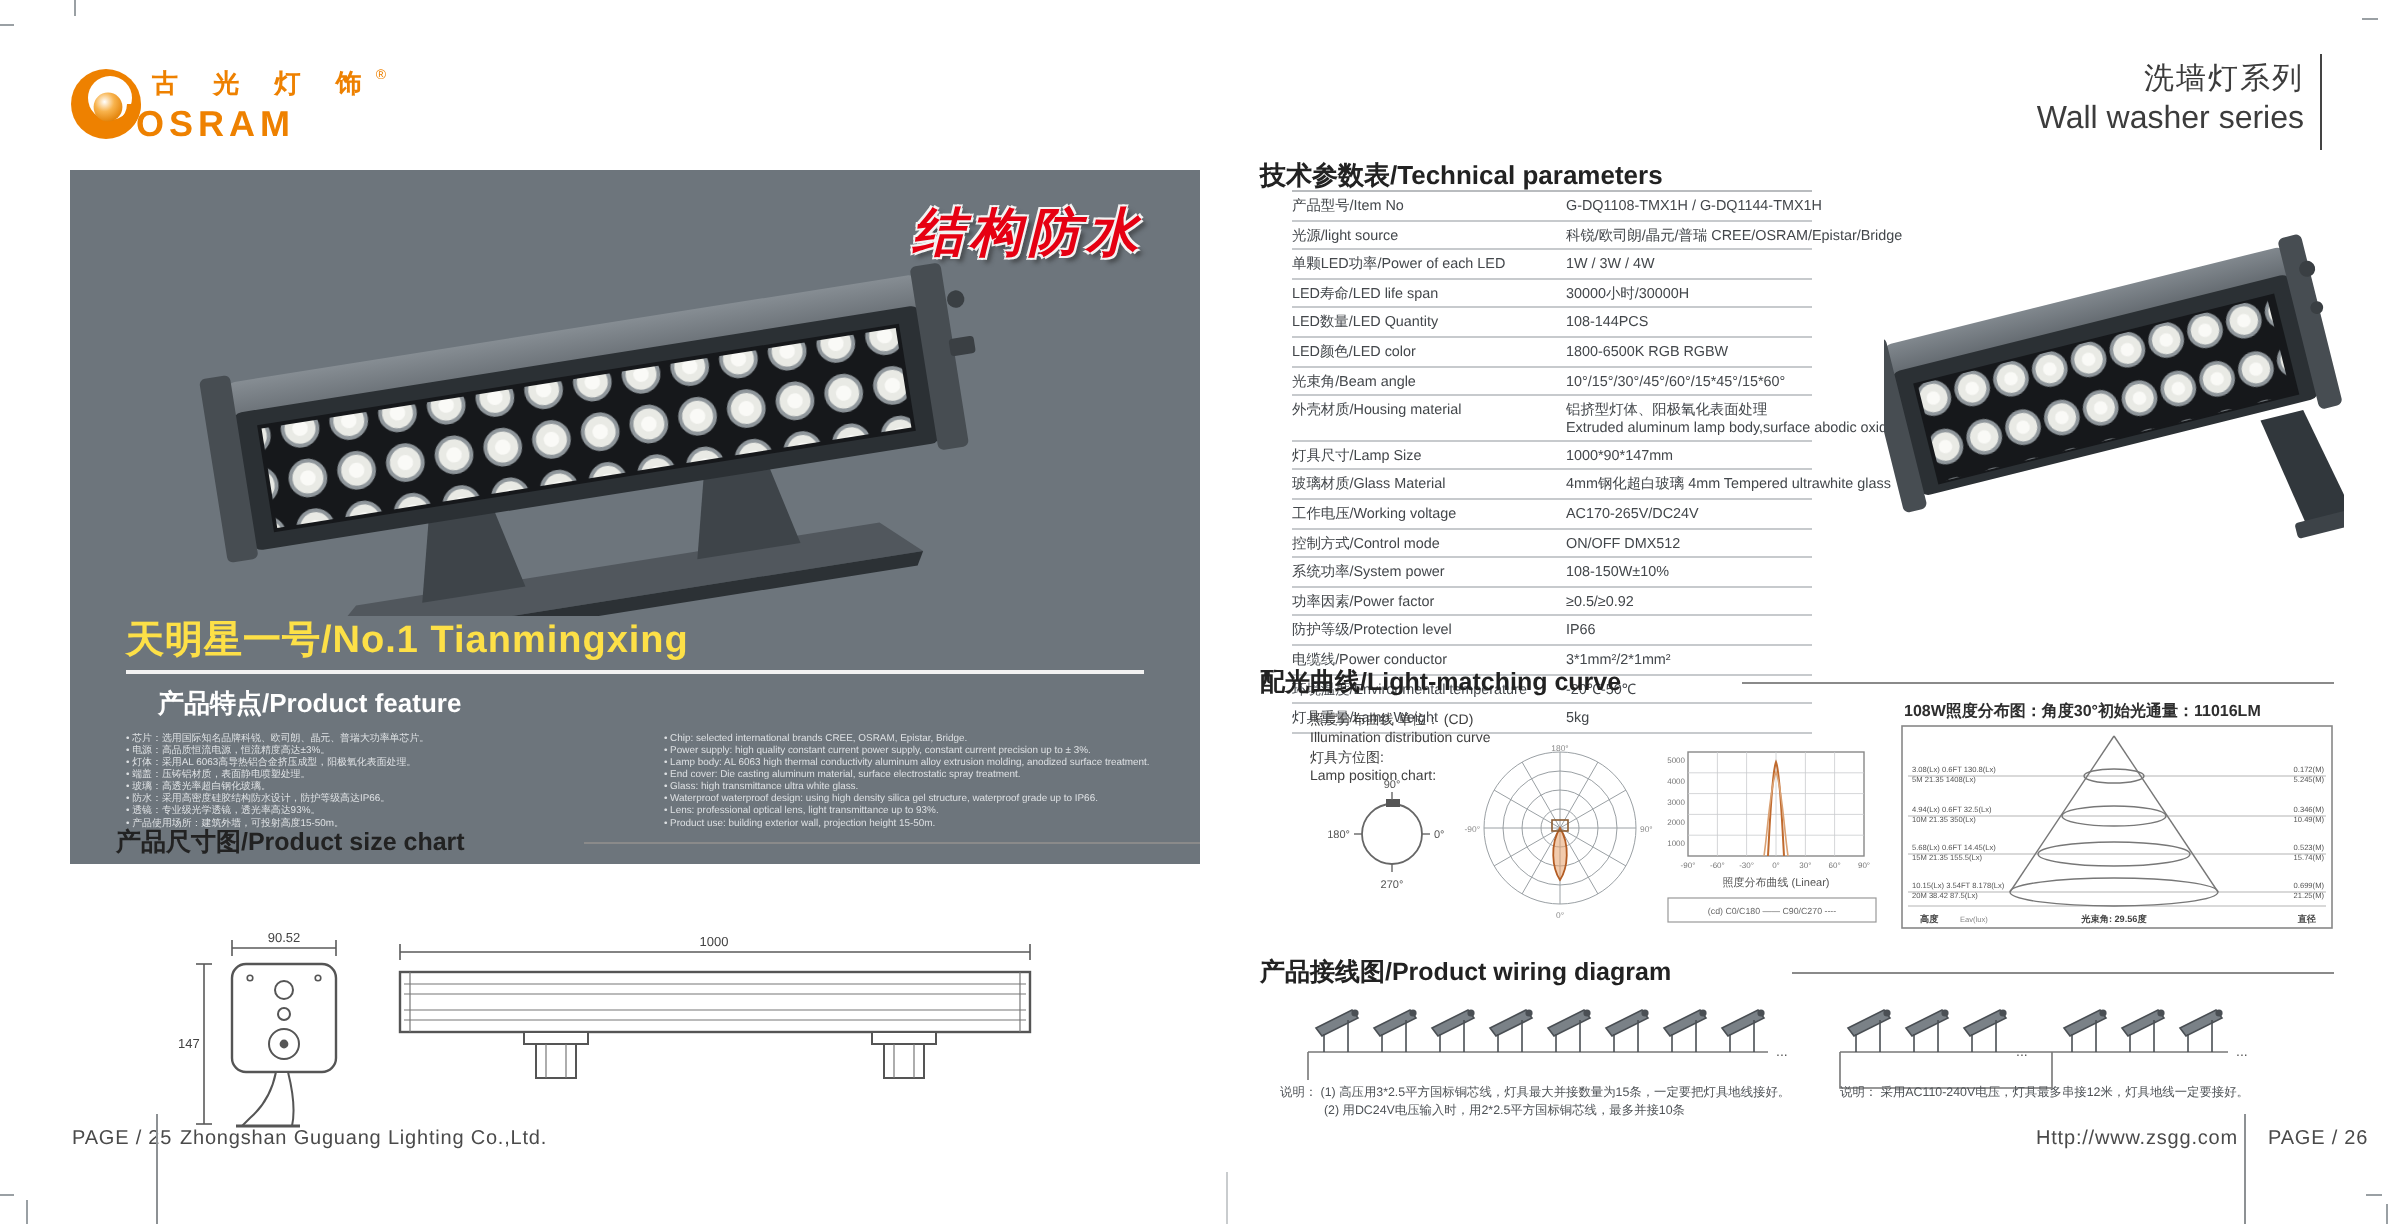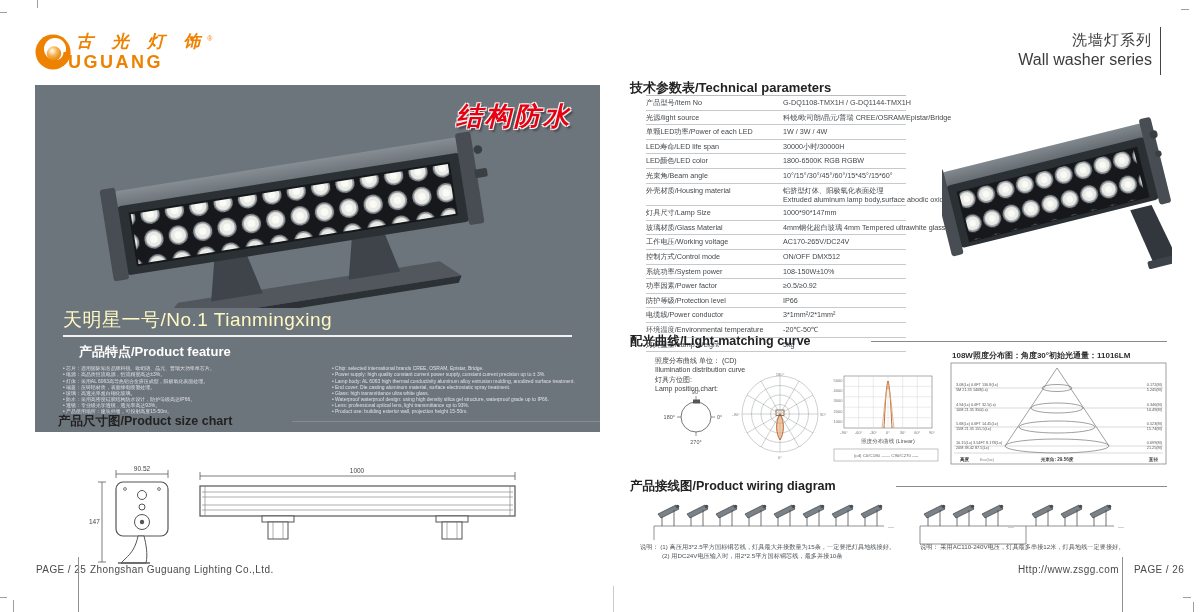--- a/index.html
+++ b/index.html
@@ -6,36 +6,36 @@
   body{width:1200px;height:612px;font-family:"Liberation Sans",sans-serif;color:#333;}
   #sheet{position:relative;width:1200px;height:612px;background:#fff;overflow:hidden;}
   .abs{position:absolute;}
 
   
   .mark{position:absolute;background:#9aa0a4;}
 
   
   #logo{left:34px;top:33px;width:220px;height:46px;display:flex;align-items:flex-start;}
   #logo-text{margin-left:4px;}
-  #logo-cn{color:#ee8100;font-size:17px;font-weight:bold;letter-spacing:7px;white-space:nowrap;line-height:15px;font-style:italic;}
+  #logo-cn{color:#ee8100;font-size:13px;font-weight:bold;letter-spacing:7px;white-space:nowrap;line-height:15px;}
   #logo-reg{font-size:7px;color:#ee8100;vertical-align:super;letter-spacing:0;}
   #logo-en{color:#ee8100;font-size:18px;font-weight:bold;letter-spacing:2.5px;line-height:18px;margin-top:2px;margin-left:-8px;}
 
   
   #series{right:48px;top:30px;text-align:right;line-height:1.3;margin-left:28px;}
   #series .cn{font-size:15px;color:#3c3c3c;letter-spacing:1px;}
   #series .en{font-size:16px;color:#3c3c3c;}
   #series-rule{left:1160px;top:27px;width:1px;height:48px;background:#444;}
 
   
   #panel{left:35px;top:85px;width:565px;height:347px;background:#6d757c;}
   #badge{position:absolute;right:28px;top:14px;font-size:26px;font-weight:bold;font-style:italic;letter-spacing:3px;color:#e60012;
          text-shadow:-1px -1px 0 #f3f3f3,1px -1px 0 #f3f3f3,-1px 1px 0 #f3f3f3,1px 1px 0 #f3f3f3,2.5px 2.5px 2px rgba(40,40,40,.55);}
   #hero-lamp{position:absolute;left:48px;top:18px;}
-  #panel-title{position:absolute;left:28px;top:222px;font-size:19px;font-weight:normal;color:#fef9c3;letter-spacing:.5px;}
+  #panel-title{position:absolute;left:28px;top:222px;font-size:19px;font-weight:bold;color:#fde047;letter-spacing:.5px;}
   #panel-rule{position:absolute;left:28px;right:28px;top:250px;height:1.5px;background:#f2f2f2;}
   #feat-head{position:absolute;left:28px;top:258px;font-size:13px;font-weight:bold;color:#fff;margin-left:16px;}
   #feats{position:absolute;left:28px;top:281px;width:1024px;transform:scale(0.55);transform-origin:0 0;
          display:flex;gap:34px;font-size:9px;line-height:1.22;color:#dde0e3;}
   #feats .col{width:455px;}
   #feats .col.en{width:535px;}
   .feat span::before{content:"•  ";}
 
   
   .sec-head{position:absolute;display:flex;align-items:center;font-weight:bold;font-size:12.5px;color:#222;gap:48px;}
@@ -108,21 +108,21 @@
             <stop offset="100%" stop-color="#e07c00"></stop>
         </radialGradient>
       </defs>
       <circle cx="19" cy="19" r="17.5" fill="#ee8100"></circle>
       <circle cx="21" cy="16" r="11" fill="#ffffff"></circle>
       <path d="M36.5,19 a17.5,17.5 0 0 1 -7.5,14 l-3.5,-6 a10.5,10.5 0 0 0 4,-8 z" fill="#ee8100"></path>
       <circle cx="20" cy="20.5" r="7.2" fill="url(#sph)"></circle>
     </svg>
     <div id="logo-text">
       <div><span id="logo-cn">古 光 灯 饰</span><span id="logo-reg">®</span></div>
-      <div id="logo-en">UGUANG</div>
+      <div id="logo-en">OSRAM</div>
     </div>
   </div>
 
   <div id="panel" class="abs">
     <div id="badge">结构防水</div>
 
     <svg id="hero-lamp" width="440" height="205" viewBox="0 0 440 212">
       <defs>
         <pattern id="lensA" width="25.5" height="26" patternUnits="userSpaceOnUse">
           <circle cx="12.7" cy="13" r="9" fill="#e9eae5" stroke="#8f969b" stroke-width="2"></circle>
@@ -268,20 +268,27 @@
         </div>
       </div>
       <div class="trow">
         <div class="tlabel">LED寿命/LED life span</div>
         <div class="tvalue">
           <div>30000小时/30000H</div>
           <div></div>
         </div>
       </div>
       <div class="trow">
+        <div class="tlabel">LED数量/LED Quantity</div>
+        <div class="tvalue">
+          <div>108-144PCS</div>
+          <div></div>
+        </div>
+      </div>
+      <div class="trow">
         <div class="tlabel">LED颜色/LED color</div>
         <div class="tvalue">
           <div>1800-6500K RGB RGBW</div>
           <div></div>
         </div>
       </div>
       <div class="trow">
         <div class="tlabel">光束角/Beam angle</div>
         <div class="tvalue">
           <div>10°/15°/30°/45°/60°/15*45°/15*60°</div>

